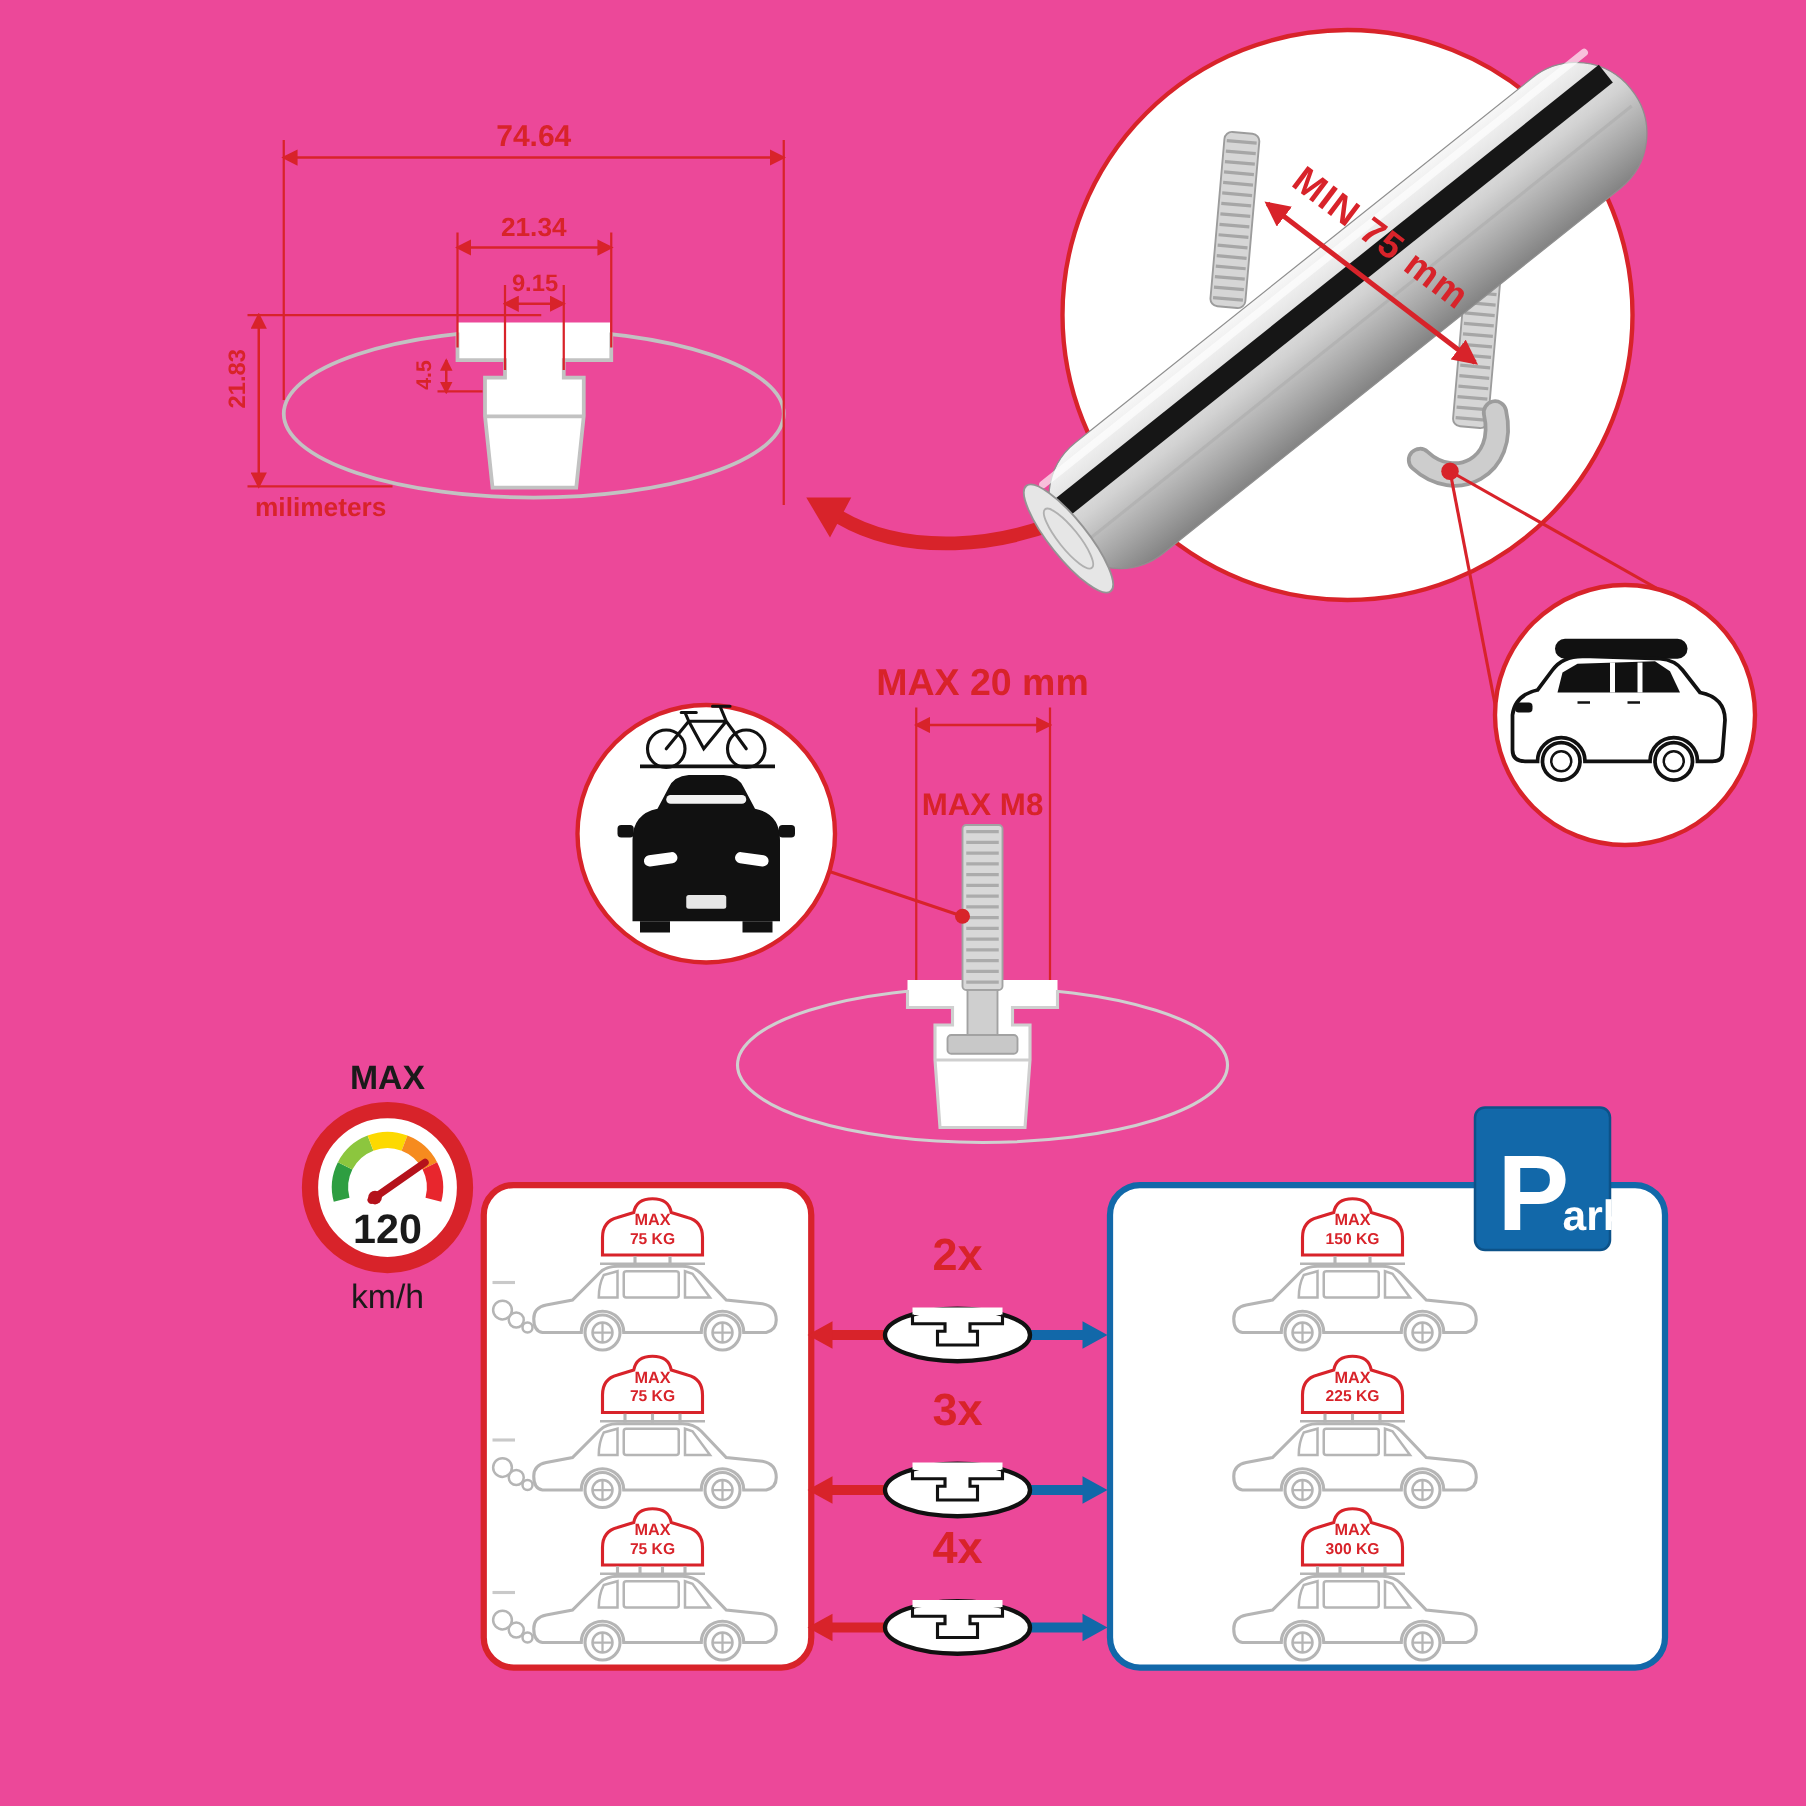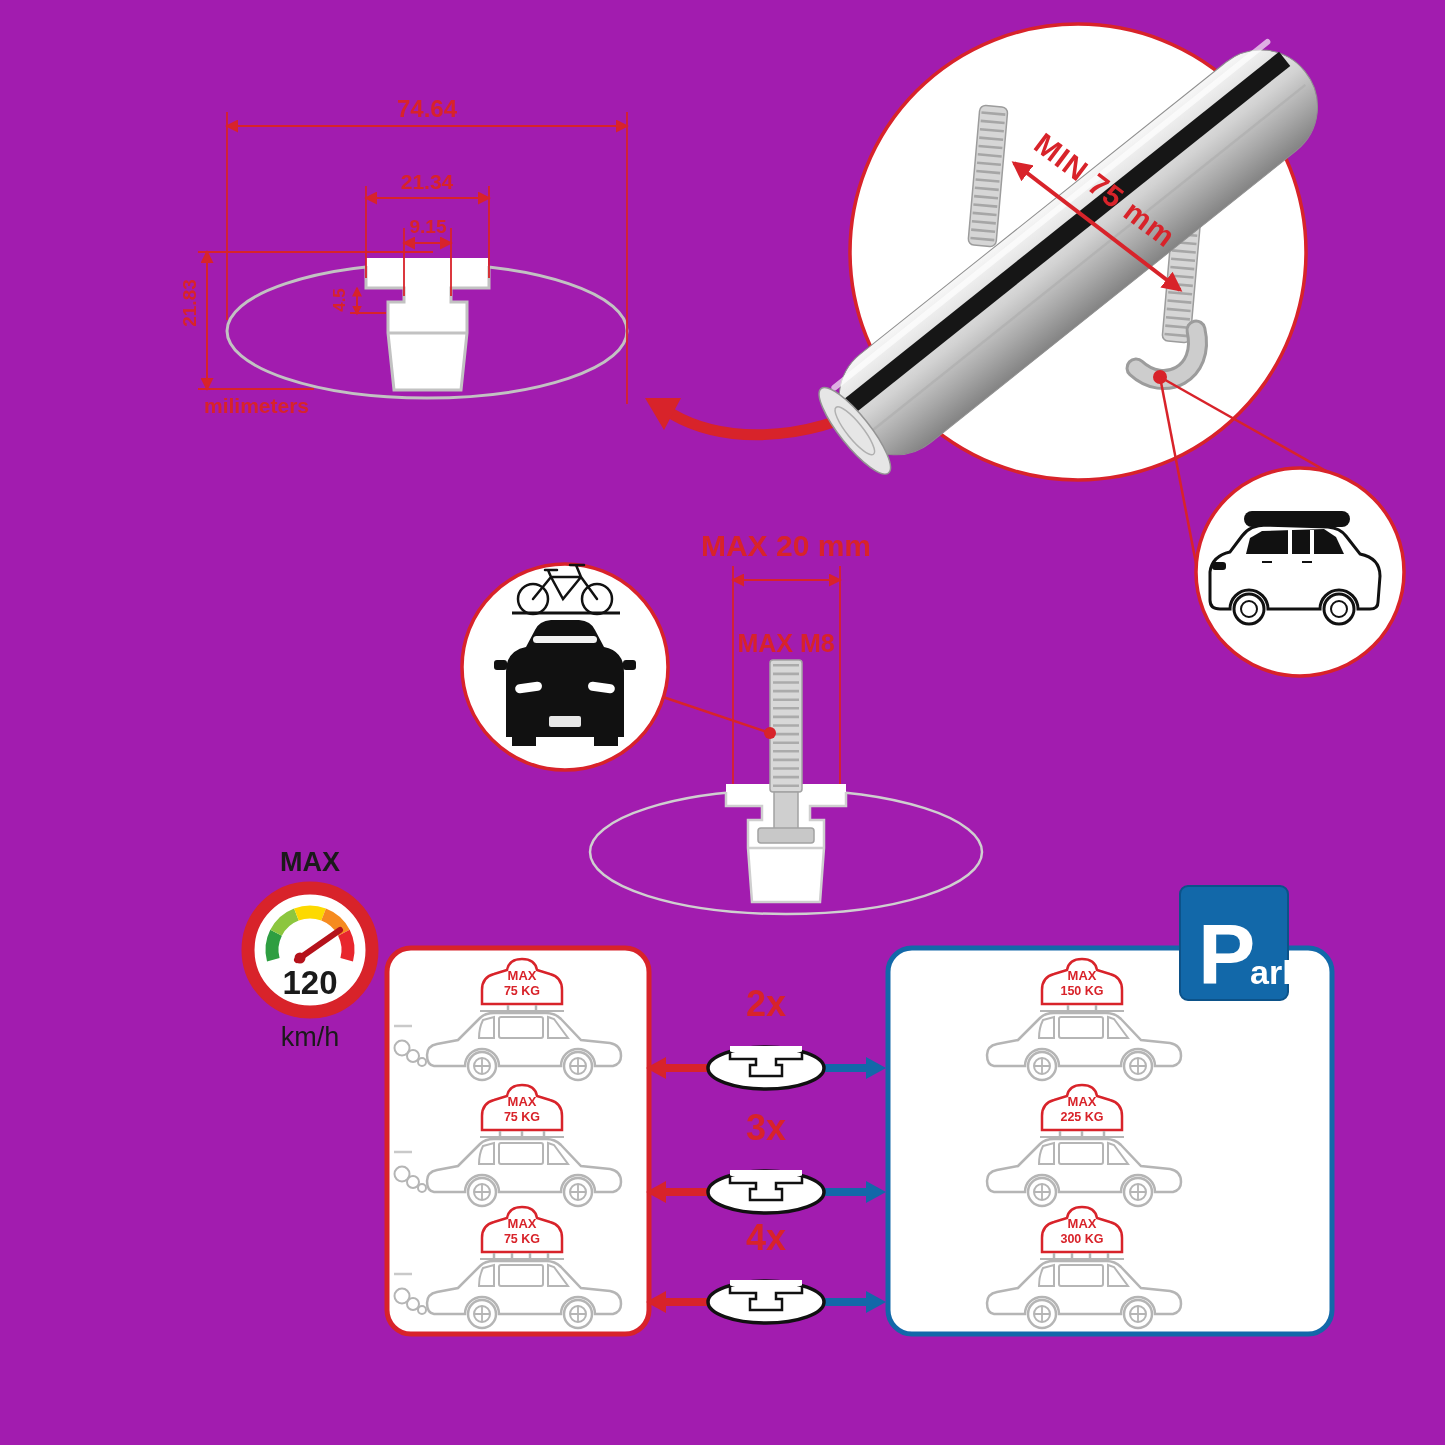--- a/index.html
+++ b/index.html
@@ -1,16 +1,16 @@
 <!DOCTYPE html>
 <html><head>
 <meta charset="utf-8">
 <style>
   html,body{margin:0;padding:0;background:#ffffff;}
-  .page{position:relative;width:1445px;height:1445px;background:#a21caf;overflow:hidden;}
+  .page{position:relative;width:1445px;height:1445px;background:#ec4899;overflow:hidden;}
   .page > svg{position:absolute;left:0;top:0;}
   svg text{font-family:"Liberation Sans","DejaVu Sans",sans-serif;}
   .red-b{fill:#d8232a;font-weight:700;}
   .blk-b{fill:#1a1a1a;font-weight:700;}
   .blk{fill:#1a1a1a;}
   .wht-b{fill:#ffffff;font-weight:700;}
   .mid{text-anchor:middle;}
 </style>
 </head>
 <body>

